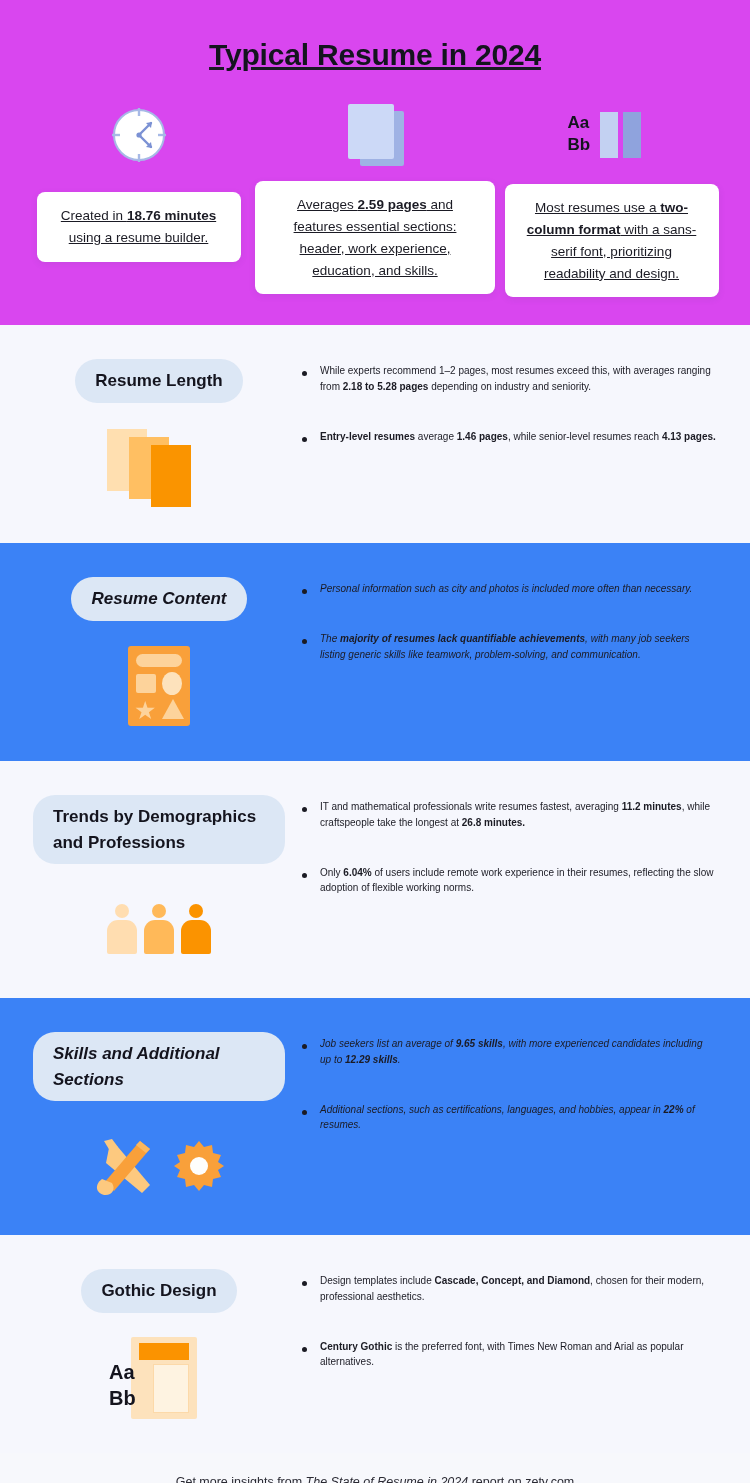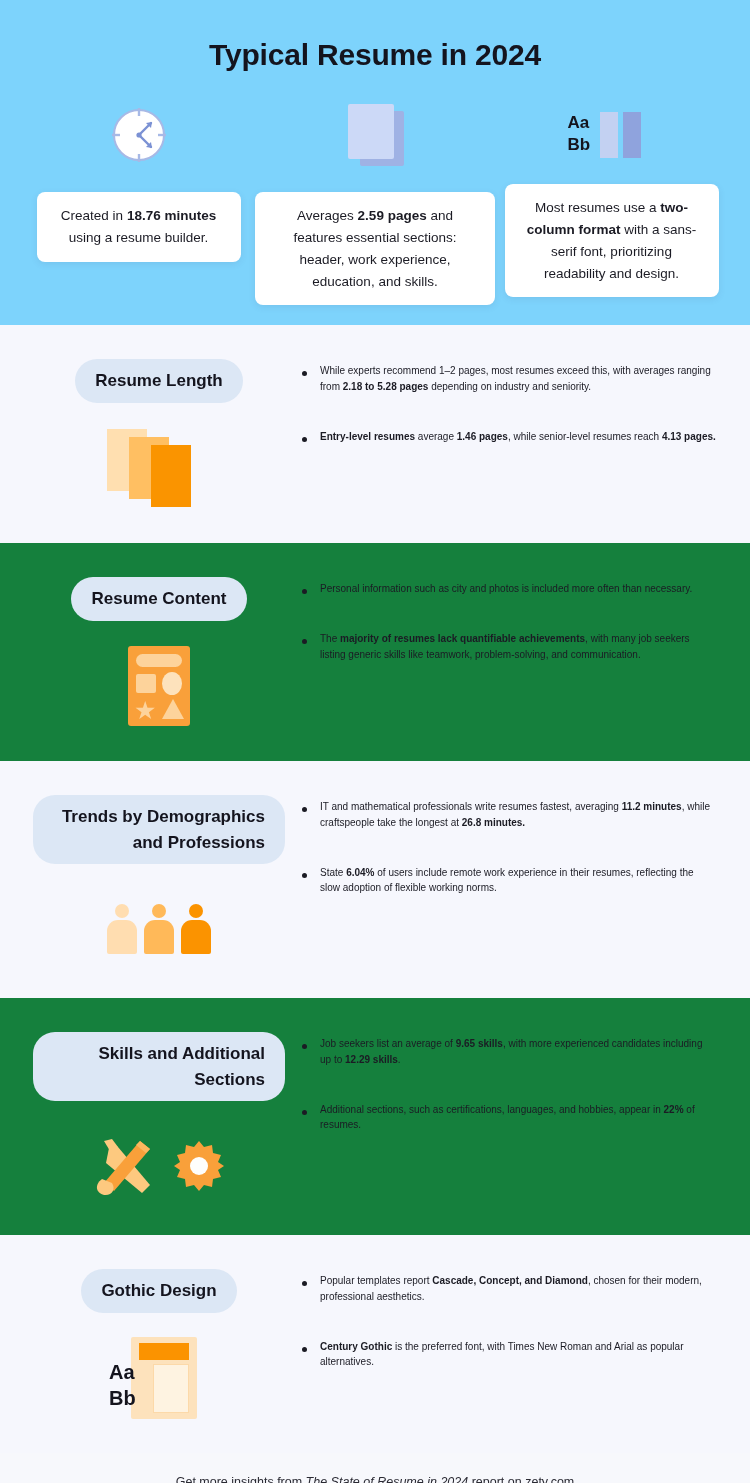--- a/index.html
+++ b/index.html
@@ -11,24 +11,25 @@
   }
   .page {
     width: 750px;
     min-height: 1483px;
     position: relative;
     overflow: hidden;
   }
 
   
   .header {
-    background: #7dd3fc;
+    background: #d946ef;
     padding: 22px 0 28px 0;
     height: 325px;
     position: relative;
+    text-decoration: underline;
   }
   .title {
     text-align: center;
     font-size: 30px;
     font-weight: 700;
     letter-spacing: -0.2px;
     color: #14141e;
     margin-top: 16px;
   }
   .hero-row {
@@ -56,21 +57,21 @@
     border-radius: 8px;
     box-shadow: 0 2px 7px rgba(60,70,110,0.10);
     padding: 13px 16px;
     text-align: center;
     font-size: 13.5px;
     line-height: 1.62;
     color: #1b1b24;
   }
   .hero-card b { font-weight: 700; }
   .col-a .hero-card { width: 204px; margin-top: 20px; }
-  .col-b .hero-card { width: 240px; margin-top: 20px; }
+  .col-b .hero-card { width: 240px; margin-top: 9px; }
   .col-c .hero-card { width: 214px; margin-top: 12px; }
 
   
   .clock { width: 62px; height: 62px; }
 
   
   .docstack { position: relative; width: 66px; height: 62px; }
   .docstack .back {
     position: absolute; left: 18px; top: 7px;
     width: 44px; height: 55px; background: #9fb2e4; border-radius: 2px;
@@ -96,38 +97,38 @@
     color: #14141e; z-index: 2;
   }
 
   
   .section {
     display: flex;
     padding: 28px 24px 26px 24px;
     min-height: 218px;
   }
   .section.tint { background: #f6f7fd; }
-  .section.plain { background: #15803d; }
+  .section.plain { background: #3b82f6; font-style: italic; }
 
   .sec-left {
     width: 270px;
     flex: 0 0 270px;
     display: flex;
     flex-direction: column;
     align-items: center;
     padding-top: 6px;
   }
   .pill {
     background: #dce7f5;
     border-radius: 22px;
     padding: 9px 20px;
     font-size: 17px;
     font-weight: 700;
     color: #14141e;
-    text-align: right;
+    text-align: left;
     line-height: 1.5;
     max-width: 252px;
   }
   .sec-icon {
     margin-top: 22px;
     height: 86px;
     display: flex;
     align-items: center;
     justify-content: center;
   }
@@ -333,21 +334,21 @@
           <div class="person l3">
               <div class="head"></div>
               <div class="body"></div>
             </div>
         </div>
       </div>
     </div>
     <div class="sec-right">
       <ul class="bullets">
           <li><span>IT and mathematical professionals write resumes fastest, averaging </span><b>11.2 minutes</b><span>, while craftspeople take the longest at </span><b>26.8 minutes.</b></li>
-          <li><span>State </span><b>6.04%</b><span> of users include remote work experience in their resumes, reflecting the slow adoption of flexible working norms.</span></li>
+          <li><span>Only </span><b>6.04%</b><span> of users include remote work experience in their resumes, reflecting the slow adoption of flexible working norms.</span></li>
         </ul>
     </div>
   </div>
 
   <div class="section plain">
     <div class="sec-left">
       <div class="pill">Skills and Additional Sections</div>
       <div class="sec-icon">
         <div class="tools">
           <svg class="toolsvg" viewBox="0 0 66 62">
@@ -384,21 +385,21 @@
         <div class="designcard">
           <div class="frame"></div>
           <div class="top"></div>
           <div class="inner"></div>
           <div class="letters">Aa<br>Bb</div>
         </div>
       </div>
     </div>
     <div class="sec-right">
       <ul class="bullets">
-          <li><span>Popular templates report </span><b>Cascade, Concept, and Diamond</b><span>, chosen for their modern, professional aesthetics.</span></li>
+          <li><span>Design templates include </span><b>Cascade, Concept, and Diamond</b><span>, chosen for their modern, professional aesthetics.</span></li>
           <li><b>Century Gothic</b><span> is the preferred font, with Times New Roman and Arial as popular alternatives.</span></li>
         </ul>
     </div>
   </div>
 
   <div class="footer">
     <div class="footer-note">
       <span>Get more insights from </span><i>The State of Resume in 2024</i><span> report on zety.com</span>
     </div>
 

